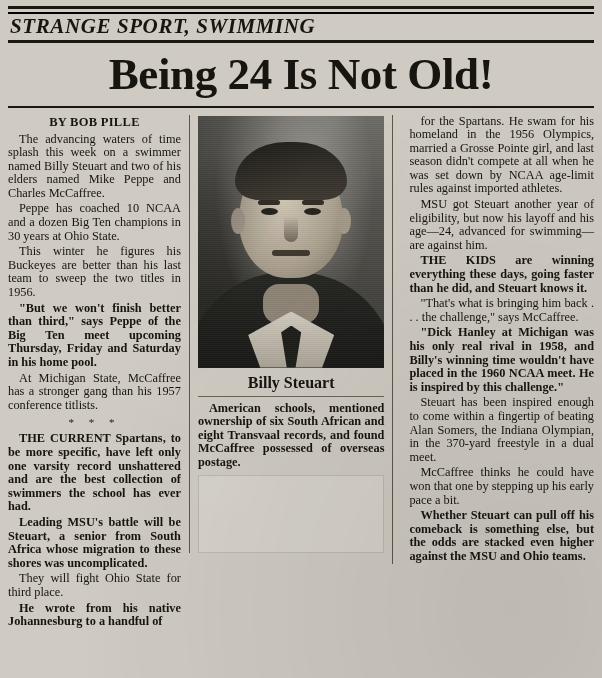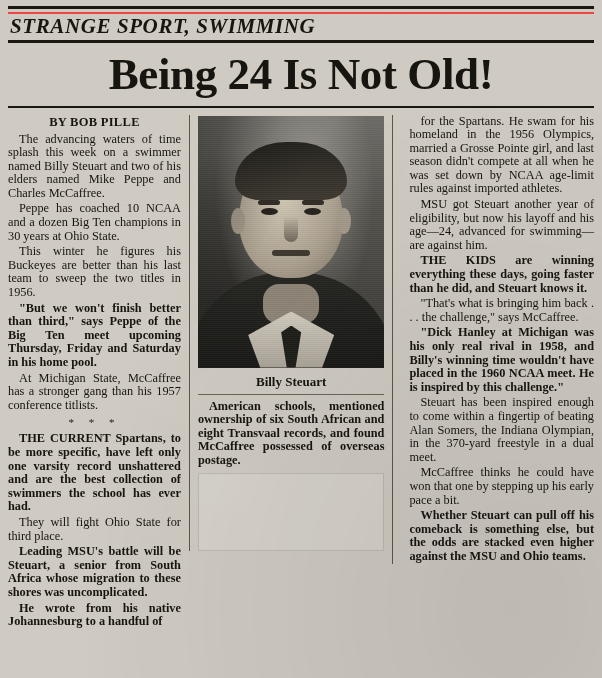--- a/index.html
+++ b/index.html
@@ -36,21 +36,21 @@
     bottom: 4px;
   }
 
   
   .rule-top {
     height: 3px;
     background: #1b1812;
     margin: 0 0 3px 0;
   }
   .kicker-row {
-    border-top: 2px solid #ef4444;
+    border-top: 2px solid #000000;
     border-bottom: 3px solid #1b1812;
     padding: 2px 0 3px 2px;
     margin-bottom: 9px;
   }
   .kicker {
     font-family: "Liberation Serif", serif;
     font-weight: bold;
     font-style: italic;
     font-size: 21px;
     letter-spacing: .6px;
@@ -260,21 +260,21 @@
   }
   .photo .grain {
     position: absolute; inset: 0;
     background-image:
       repeating-linear-gradient(0deg, rgba(255,255,255,0.05) 0px, rgba(255,255,255,0.05) 1px, rgba(0,0,0,0.05) 1px, rgba(0,0,0,0.05) 2px);
     opacity: .45;
   }
   .photo-caption {
     text-align: center;
     font-weight: bold;
-    font-size: 13px;
+    font-size: 16px;
     padding: 6px 0 4px 0;
   }
   .cap-rule {
     height: 1px;
     background: #6a6459;
     margin-bottom: 5px;
   }
 
   
   .blank-box {
@@ -306,22 +306,22 @@
 
       <div class="col col-1">
         <div class="byline">BY BOB PILLE</div>
         <p class="body">The advancing waters of time splash this week on a swimmer named Billy Steuart and two of his elders named Mike Peppe and Charles McCaffree.</p>
         <p class="body">Peppe has coached 10 NCAA and a dozen Big Ten champions in 30 years at Ohio State.</p>
         <p class="body">This winter he figures his Buckeyes are better than his last team to sweep the two titles in 1956.</p>
         <p class="body bold">"But we won't finish better than third," says Peppe of the Big Ten meet upcoming Thursday, Friday and Saturday in his home pool.</p>
         <p class="body">At Michigan State, McCaffree has a stronger gang than his 1957 conference titlists.</p>
         <div class="dinkus">* * *</div>
         <p class="body bold">THE CURRENT Spartans, to be more specific, have left only one varsity record unshattered and are the best collection of swimmers the school has ever had.</p>
+        <p class="body bold">Leading MSU's battle will be Steuart, a senior from South Africa whose migration to these shores was uncomplicated.</p>
         <p class="body">They will fight Ohio State for third place.</p>
-        <p class="body bold">Leading MSU's battle will be Steuart, a senior from South Africa whose migration to these shores was uncomplicated.</p>
         <p class="body bold">He wrote from his native Johannesburg to a handful of</p>
       </div>
 
       <div class="col col-2">
         <div class="photo-wrap">
           <div class="photo">
             <div class="bg"></div>
             <div class="bg2"></div>
             <div class="torso"></div>
             <div class="neck"></div>

